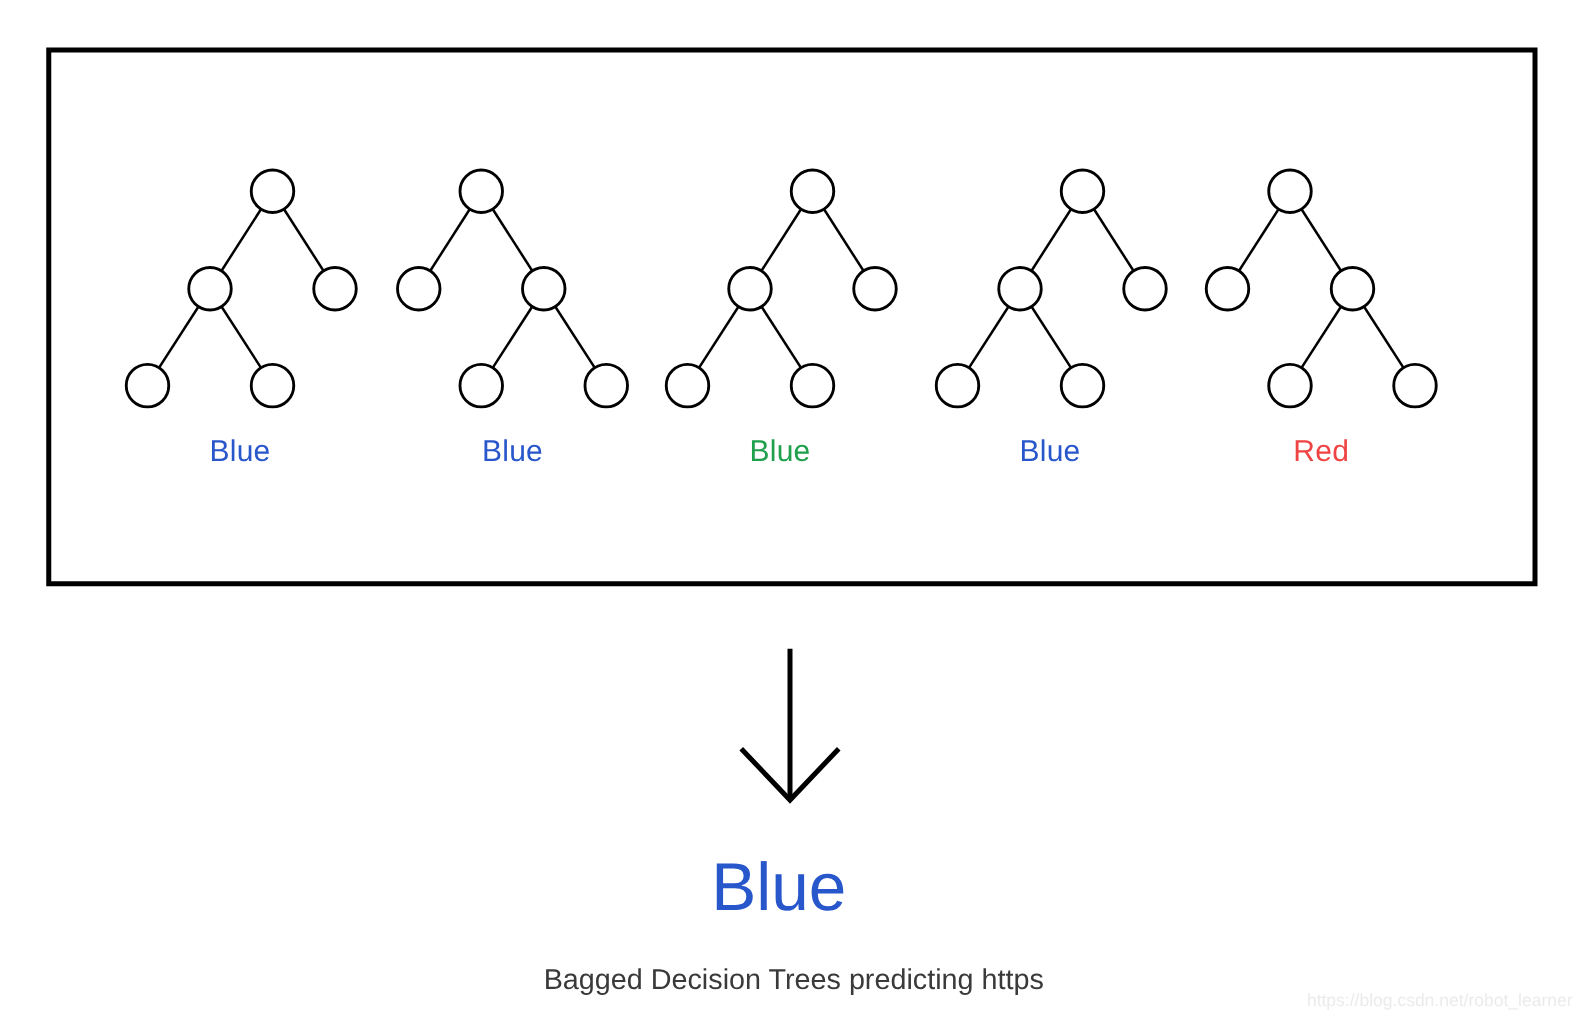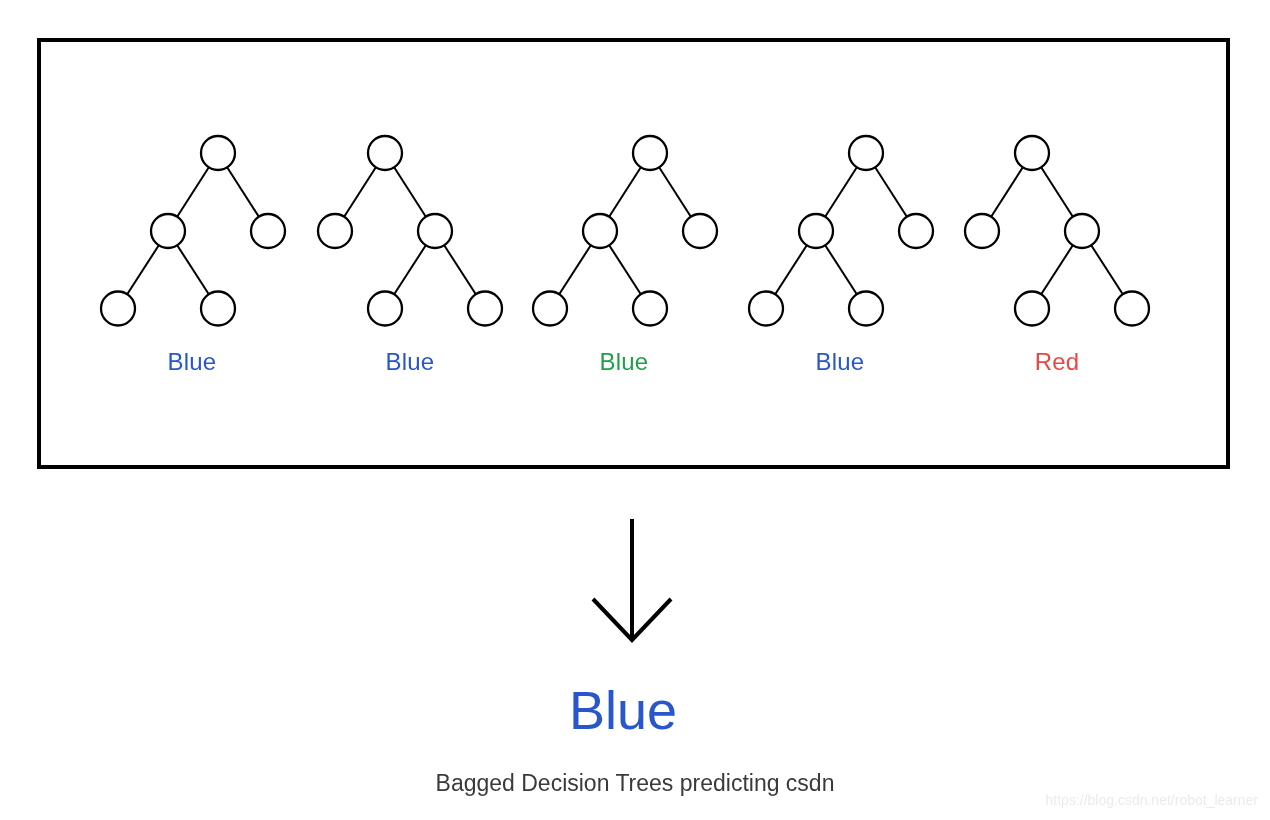--- a/index.html
+++ b/index.html
@@ -139,17 +139,17 @@
     </svg>
 
   <div class="tree-label" style="left: 112px; color: rgb(40, 87, 203);">Blue</div>
   <div class="tree-label" style="left: 330px; color: rgb(40, 87, 203);">Blue</div>
   <div class="tree-label" style="left: 544px; color: rgb(31, 160, 76);">Blue</div>
   <div class="tree-label" style="left: 760px; color: rgb(40, 87, 203);">Blue</div>
   <div class="tree-label" style="left: 977px; color: #ef4444;">Red</div>
 
   <div class="result-label" style="color: rgb(40, 87, 203);">Blue</div>
 
-  <div class="caption">Bagged Decision Trees predicting csdn</div>
+  <div class="caption">Bagged Decision Trees predicting https</div>
 
   <div class="watermark">https://blog.csdn.net/robot_learner</div>
 
 </div>
 
 </body></html>

